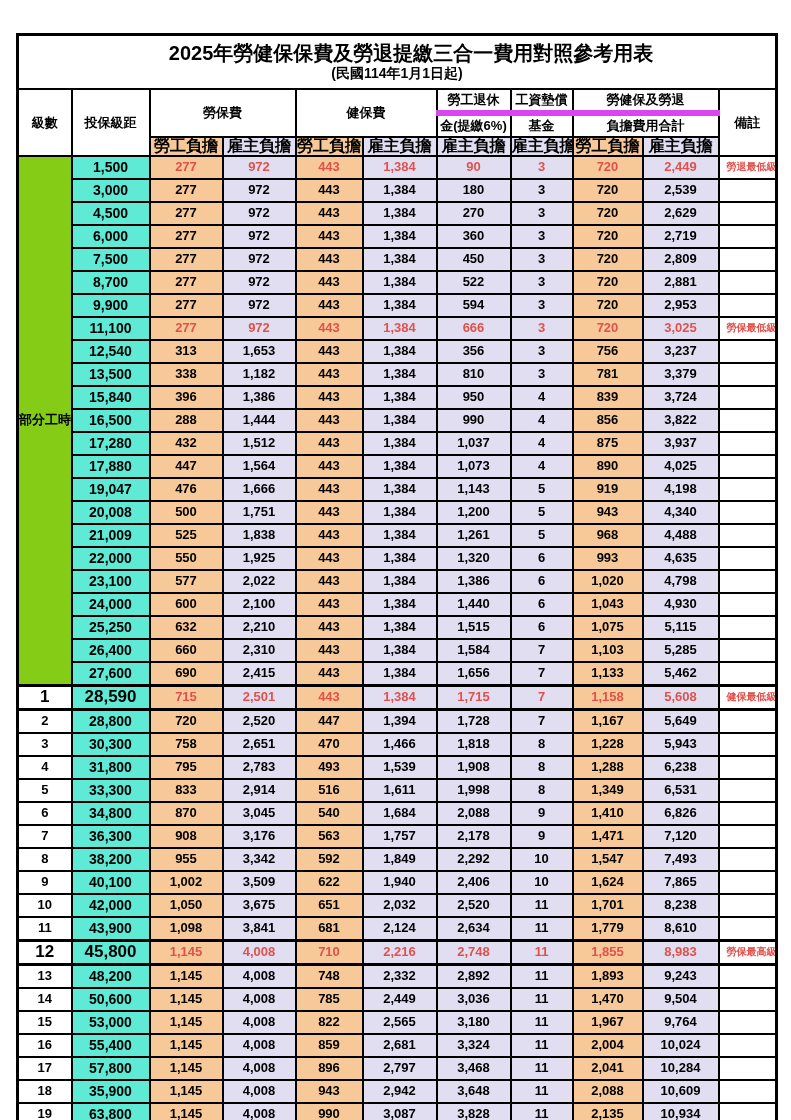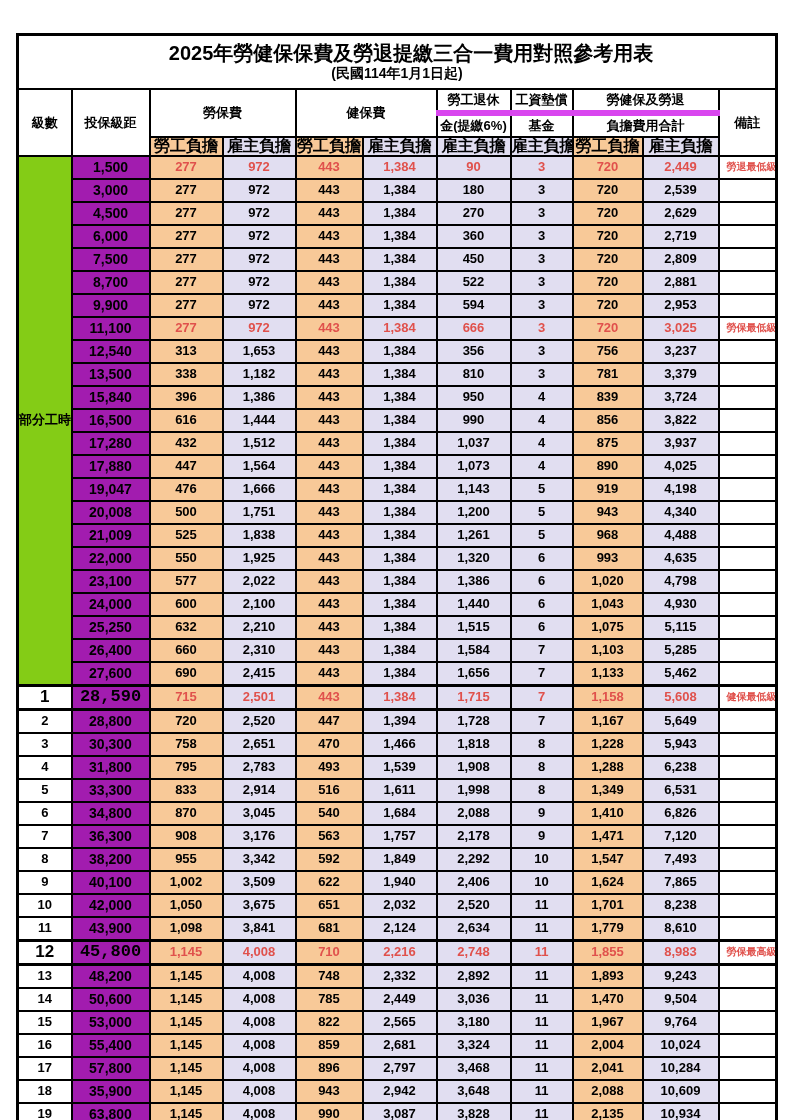--- a/index.html
+++ b/index.html
@@ -24,25 +24,25 @@
   .title-main{font-size:20px;font-weight:700;padding-left:28px;}
   .title-sub{font-size:14px;font-weight:700;margin-top:2px;}
   .hdr{font-size:13px;}
   .hdr-top{height:20px;border-bottom:1px solid #000;margin-left:16px;}
   .hdr-mid{height:20px;border-top:6px solid #d946ef;}
   .subhdr{font-size:16px;height:15px;}
   .w{background:var(--worker-bg);}
   .e{background:var(--employer-bg);}
   .level-cell{font-size:13px;background:#fff;}
   .group-cell{font-size:13px;background:#84cc16;letter-spacing:0px;}
-  .salary-cell{font-size:14px;background:#a21caf;}
+  .salary-cell{font-size:14px;background:#5eead4;}
   .remark-cell{font-size:10px;color:var(--hl);background:#fff;padding:0 7px;}
   tr.red .value-cell{color:var(--hl);}
   tr.big td{border-top-width:3px;border-bottom-width:3px;}
-  tr.big .salary-cell{font-size:17px;font-family:Liberation Mono, monospace;}
+  tr.big .salary-cell{font-size:17px;}
   tr.big .level-cell{font-size:17px;}
 </style>
 </head>
 <body>
 
 <table>
   <colgroup>
     <col style="width:54px">
       <col style="width:78px">
     <col style="width:73px">
@@ -217,21 +217,21 @@
         <td class="value-cell w">443</td>
         <td class="value-cell e">1,384</td>
         <td class="value-cell e">950</td>
         <td class="value-cell e">4</td>
         <td class="value-cell w">839</td>
         <td class="value-cell e">3,724</td>
         <td class="remark-cell"></td>
       </tr>
       <tr>
         <td class="salary-cell">16,500</td>
-        <td class="value-cell w">616</td>
+        <td class="value-cell w">288</td>
         <td class="value-cell e">1,444</td>
         <td class="value-cell w">443</td>
         <td class="value-cell e">1,384</td>
         <td class="value-cell e">990</td>
         <td class="value-cell e">4</td>
         <td class="value-cell w">856</td>
         <td class="value-cell e">3,822</td>
         <td class="remark-cell"></td>
       </tr>
       <tr>

